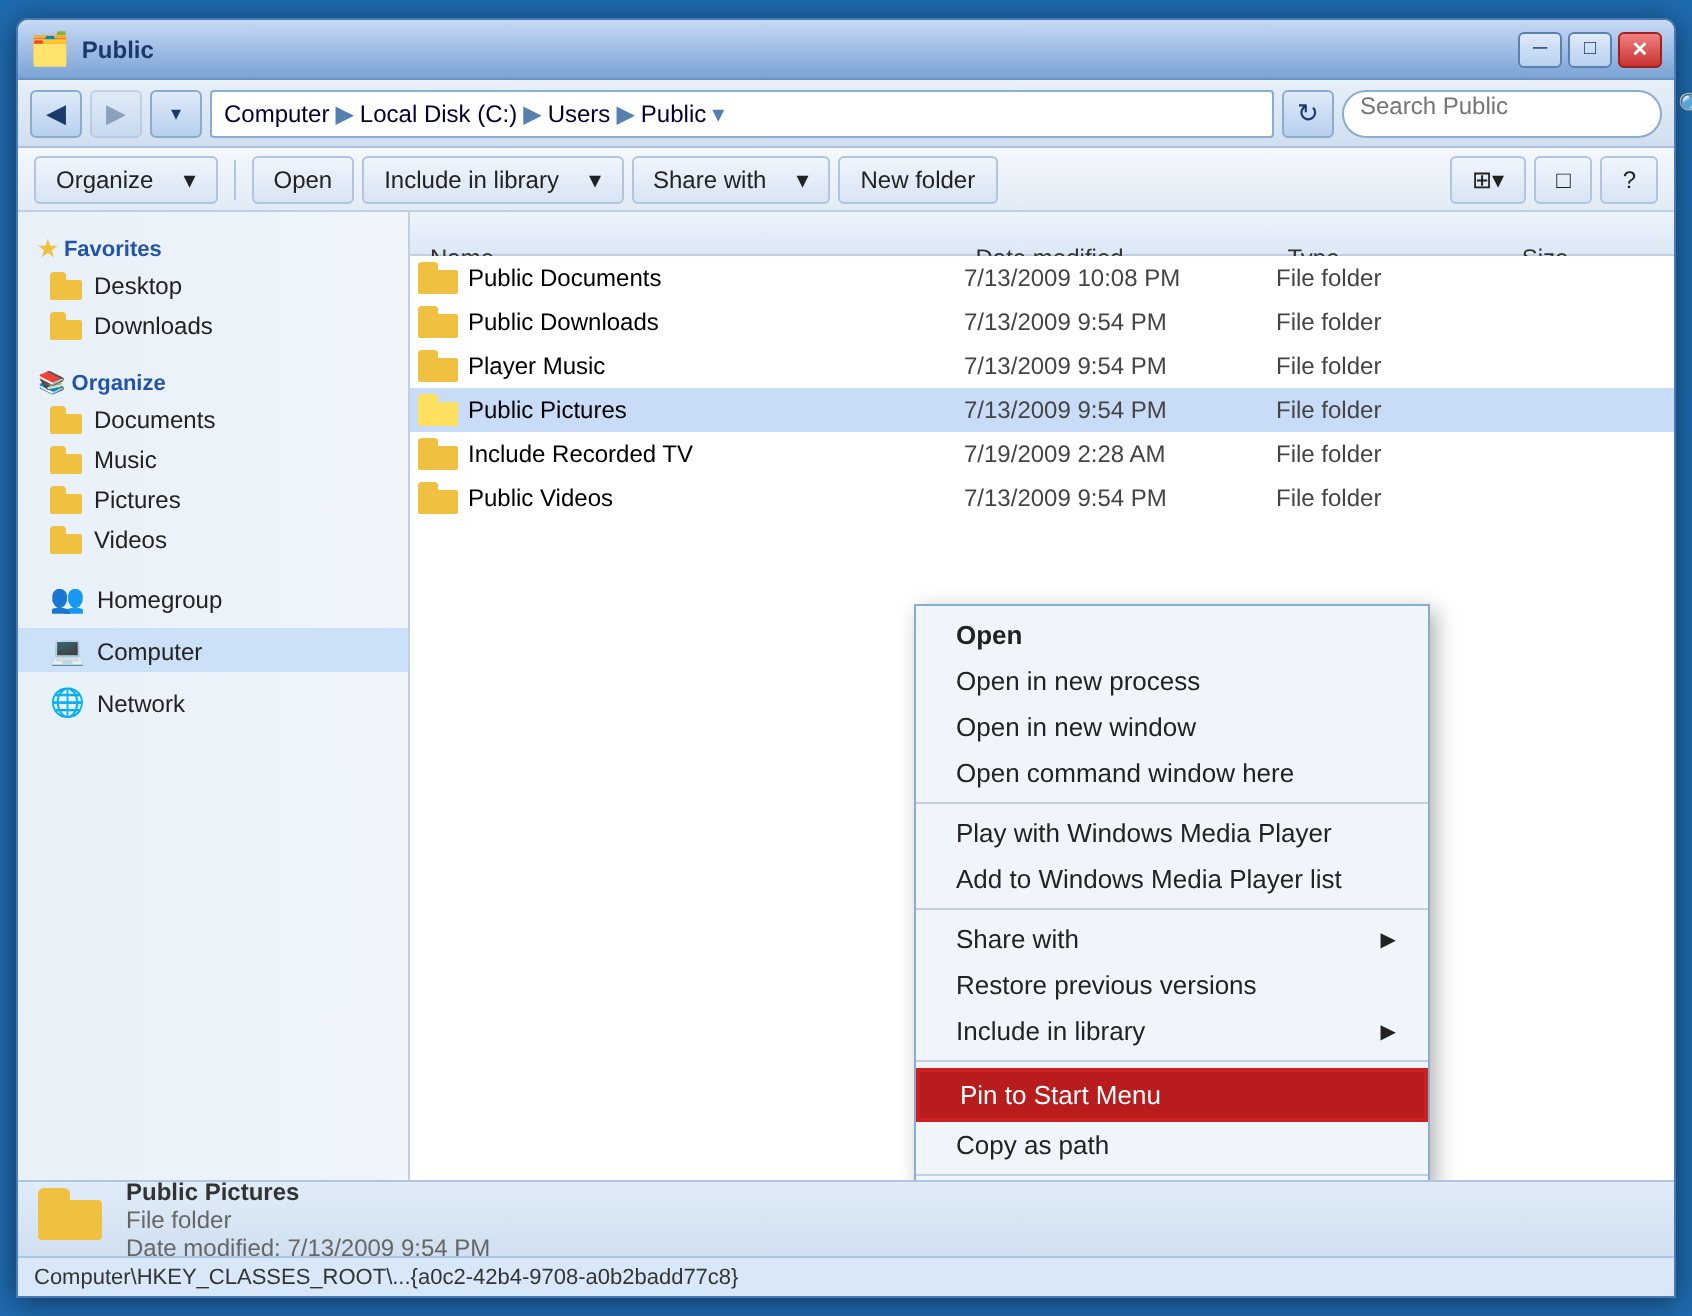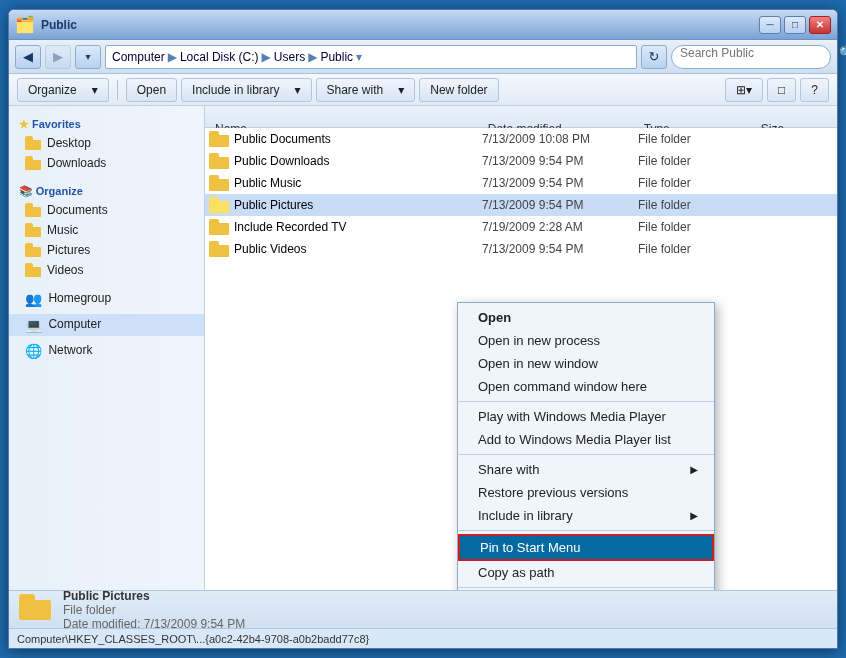--- a/index.html
+++ b/index.html
@@ -173,21 +173,21 @@
       padding: 8px 0;
     }
     .nav-section-title {
       padding: 4px 10px 2px;
       font-size: 11px;
       font-weight: bold;
       color: #2255aa;
     }
     .nav-item {
       display: flex;
-      align-items: flex-start;
+      align-items: flex-end;
       padding: 3px 10px 3px 16px;
       gap: 6px;
       cursor: pointer;
       font-size: 12px;
       color: #222;
     }
     .nav-item.selected { background: #cce0f8; }
     .folder-icon-small {
       width: 16px;
       height: 14px;
@@ -331,21 +331,21 @@
     .ctx-item {
       display: flex;
       align-items: center;
       justify-content: space-between;
       padding: 4px 16px 4px 20px;
       cursor: pointer;
       color: #222;
       white-space: nowrap;
     }
     .ctx-item.highlighted {
-      background: #0369a1;
+      background: #b91c1c;
       color: #fff;
       border: 2px solid #cc2020;
     }
     .ctx-item.bold { font-weight: bold; }
     .ctx-sep {
       height: 1px;
       background: #c0d0e0;
       margin: 3px 0;
     }
     .ctx-arrow { font-size: 10px; }
@@ -495,21 +495,21 @@
             <div class="folder-icon-med"></div>
             <span>Public Downloads</span>
           </div>
           <div class="file-date">7/13/2009 9:54 PM</div>
           <div class="file-type">File folder</div>
           <div class="file-size"></div>
         </div>
         <div class="file-row">
           <div class="file-name">
             <div class="folder-icon-med"></div>
-            <span>Public Music</span>
+            <span>Player Music</span>
           </div>
           <div class="file-date">7/13/2009 9:54 PM</div>
           <div class="file-type">File folder</div>
           <div class="file-size"></div>
         </div>
         <div class="file-row highlighted">
           <div class="file-name">
             <div class="folder-icon-med open"></div>
             <span>Public Pictures</span>
           </div>

